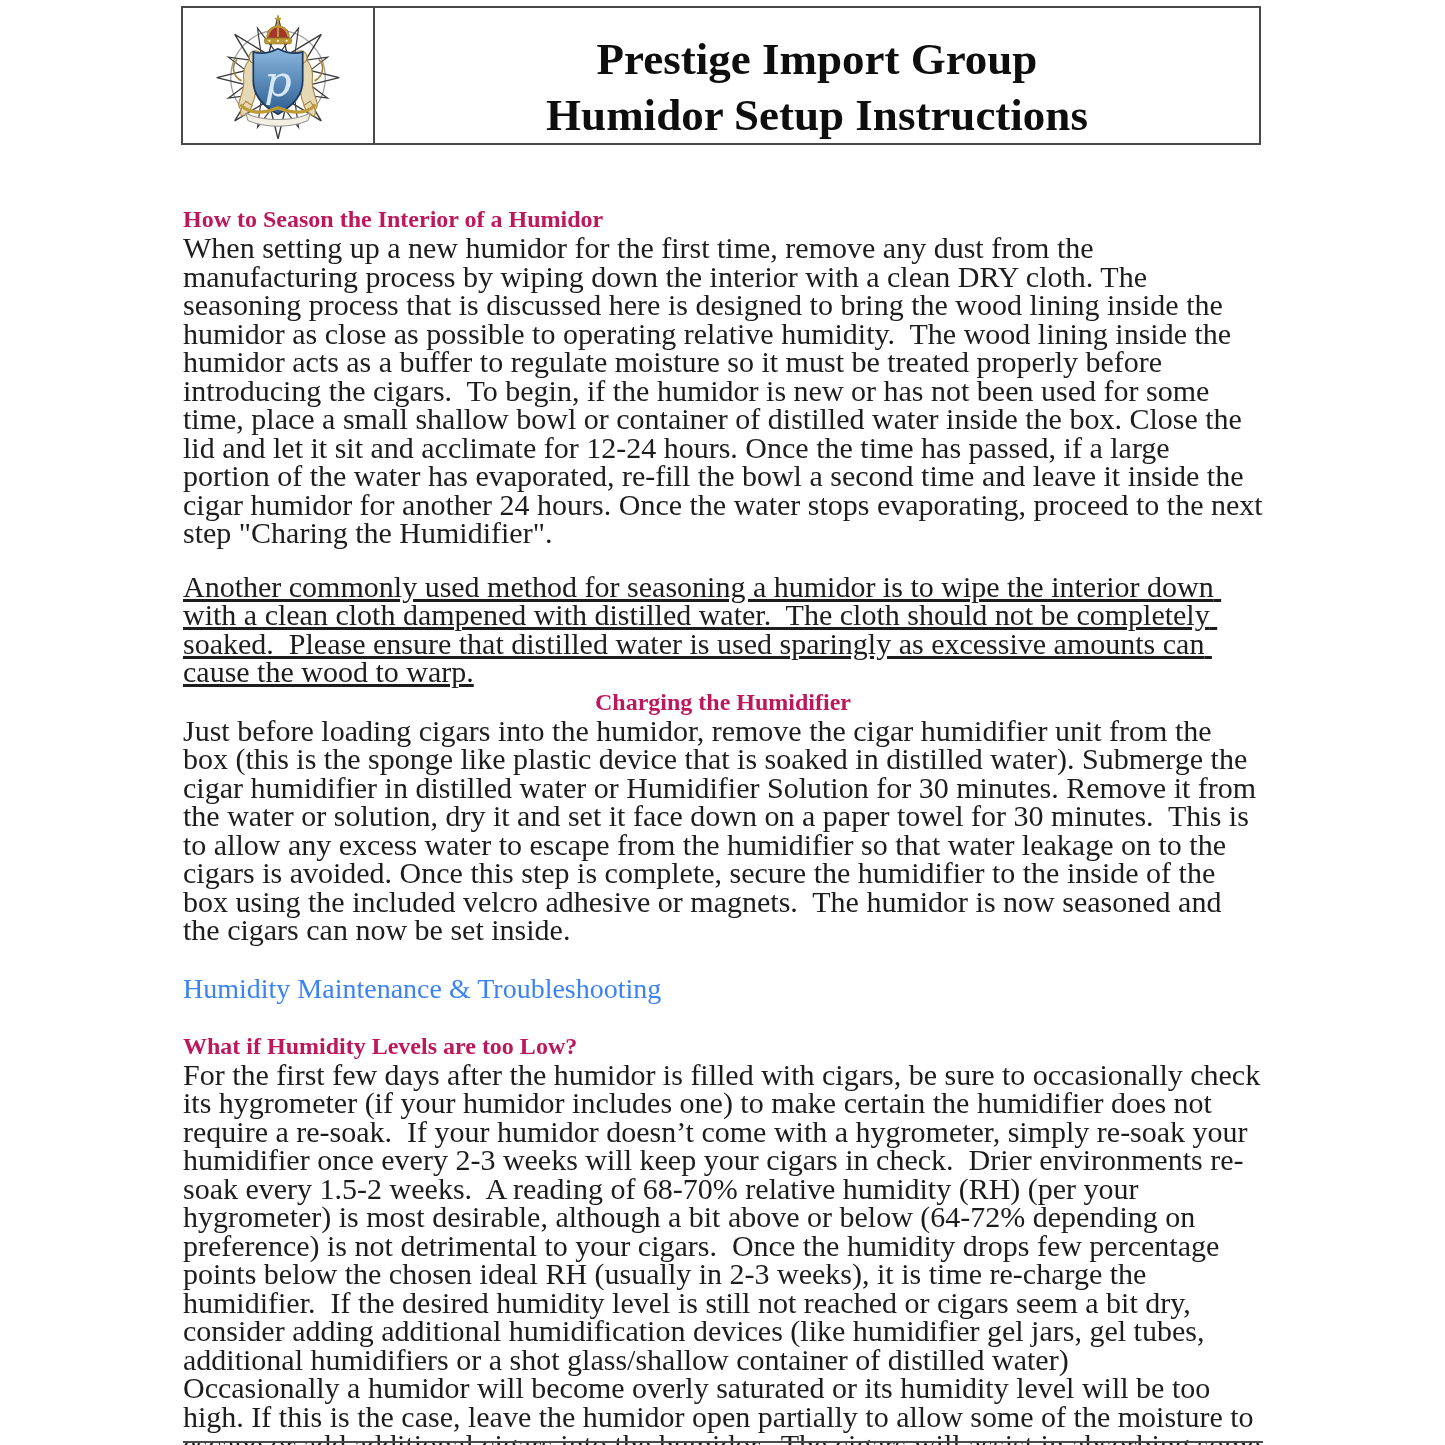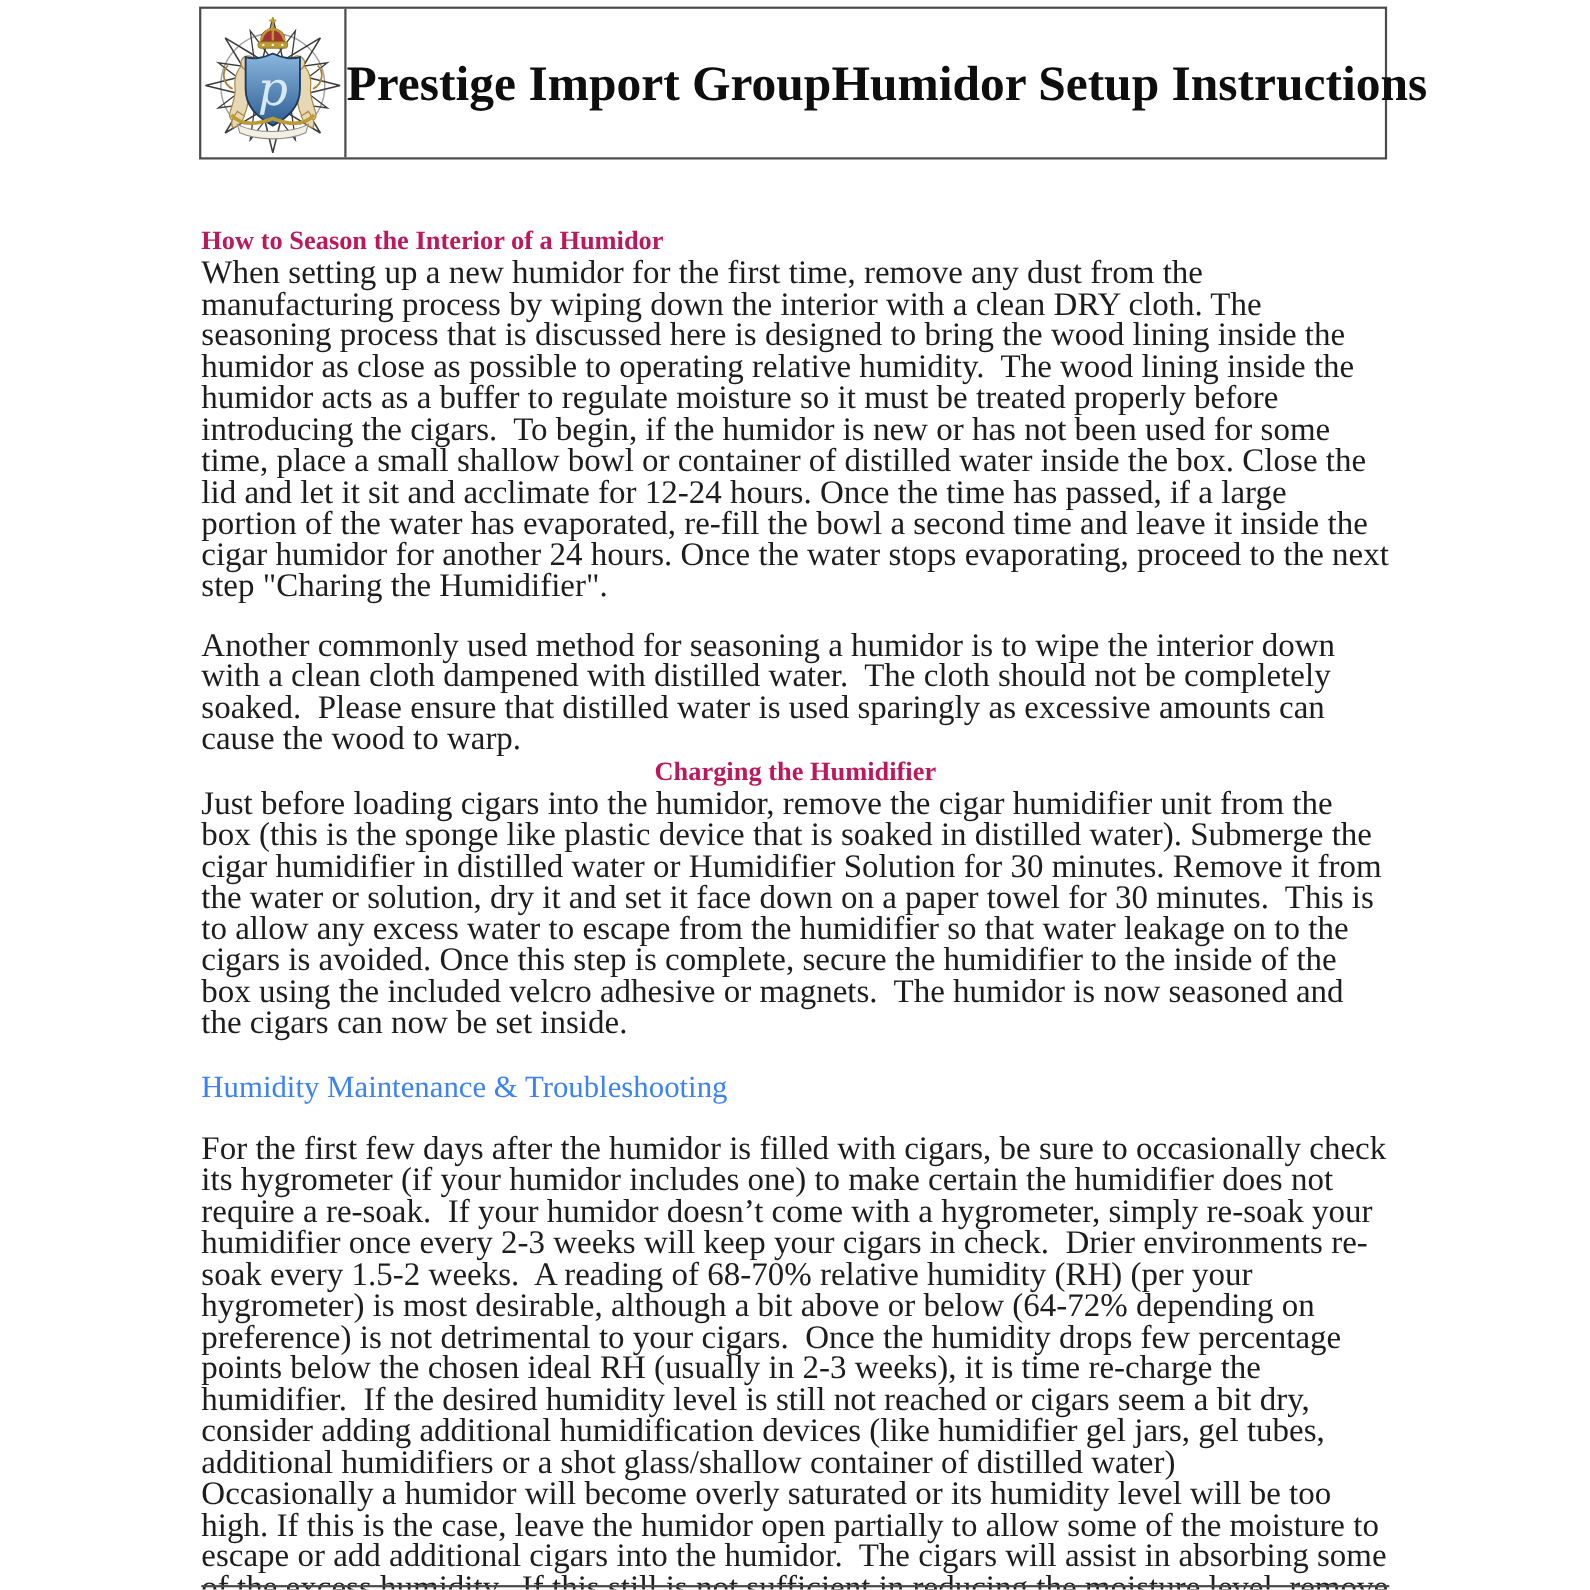--- a/index.html
+++ b/index.html
@@ -31,23 +31,23 @@
     box-sizing: border-box;
     border-right: 2px solid var(--border, #4a4a4a);
     display: flex;
     align-items: center;
     justify-content: center;
   }
   .logo-svg { width: 130px; height: 131px; }
   .title-cell {
     flex: 1;
     display: flex;
-    flex-direction: row;
+    flex-direction: column;
     align-items: center;
-    justify-content: flex-start;
+    justify-content: flex-end;
   }
   .title-line {
     font-size: 45px;
     line-height: 56px;
     font-weight: bold;
     color: #0e0e0e;
     white-space: nowrap;
   }
   .content {
     position: absolute;
@@ -68,21 +68,21 @@
     font-weight: bold;
     margin: 0;
     color: #be185d;
   }
   .content p {
     font-size: 30px;
     line-height: 28.5px;
     margin: 0;
     white-space: pre-wrap;
   }
-  .para-gap   { margin-top: 25px !important; }
+  .para-gap   { margin-top: 25px !important; text-decoration: underline; }
   .mt-charging { margin-top: 46px; text-align: center; }
   .mt-high     { margin-top: 30px; }
   .bottom-rule {
     position: absolute;
     left: 183px;
     top: 1441px;
     width: 1080px;
     height: 2px;
     background: var(--border, #444444);
   }
@@ -150,20 +150,21 @@
   <main class="content">
     <h2>How to Season the Interior of a Humidor</h2>
     <p>When setting up a new humidor for the first time, remove any dust from the manufacturing process by wiping down the interior with a clean DRY cloth. The seasoning process that is discussed here is designed to bring the wood lining inside the humidor as close as possible to operating relative humidity.  The wood lining inside the humidor acts as a buffer to regulate moisture so it must be treated properly before introducing the cigars.  To begin, if the humidor is new or has not been used for some time, place a small shallow bowl or container of distilled water inside the box. Close the lid and let it sit and acclimate for 12-24 hours. Once the time has passed, if a large portion of the water has evaporated, re-fill the bowl a second time and leave it inside the cigar humidor for another 24 hours. Once the water stops evaporating, proceed to the next step "Charing the Humidifier".</p>
     <p class="para-gap">Another commonly used method for seasoning a humidor is to wipe the interior down with a clean cloth dampened with distilled water.  The cloth should not be completely soaked.  Please ensure that distilled water is used sparingly as excessive amounts can cause the wood to warp.</p>
 
     <h2 class="mt-charging">Charging the Humidifier</h2>
     <p>Just before loading cigars into the humidor, remove the cigar humidifier unit from the box (this is the sponge like plastic device that is soaked in distilled water). Submerge the cigar humidifier in distilled water or Humidifier Solution for 30 minutes. Remove it from the water or solution, dry it and set it face down on a paper towel for 30 minutes.  This is to allow any excess water to escape from the humidifier so that water leakage on to the cigars is avoided. Once this step is complete, secure the humidifier to the inside of the box using the included velcro adhesive or magnets.  The humidor is now seasoned and the cigars can now be set inside.</p>
 
     <h1>Humidity Maintenance &amp; Troubleshooting</h1>
 
+    <h2>What if Humidity Levels are too Low?</h2>
     <p>For the first few days after the humidor is filled with cigars, be sure to occasionally check its hygrometer (if your humidor includes one) to make certain the humidifier does not require a re-soak.  If your humidor doesn’t come with a hygrometer, simply re-soak your humidifier once every 2-3 weeks will keep your cigars in check.  Drier environments re-soak every 1.5-2 weeks.  A reading of 68-70% relative humidity (RH) (per your hygrometer) is most desirable, although a bit above or below (64-72% depending on preference) is not detrimental to your cigars.  Once the humidity drops few percentage points below the chosen ideal RH (usually in 2-3 weeks), it is time re-charge the humidifier.  If the desired humidity level is still not reached or cigars seem a bit dry, consider adding additional humidification devices (like humidifier gel jars, gel tubes, additional humidifiers or a shot glass/shallow container of distilled water)</p>
 
     <p>Occasionally a humidor will become overly saturated or its humidity level will be too high. If this is the case, leave the humidor open partially to allow some of the moisture to escape or add additional cigars into the humidor.  The cigars will assist in absorbing some of the excess humidity.  If this still is not sufficient in reducing the moisture level, remove the humidifier for a period of time.</p>
   </main>
 
   <div class="bottom-rule"></div>
 
 </div>
 
 </body></html>

